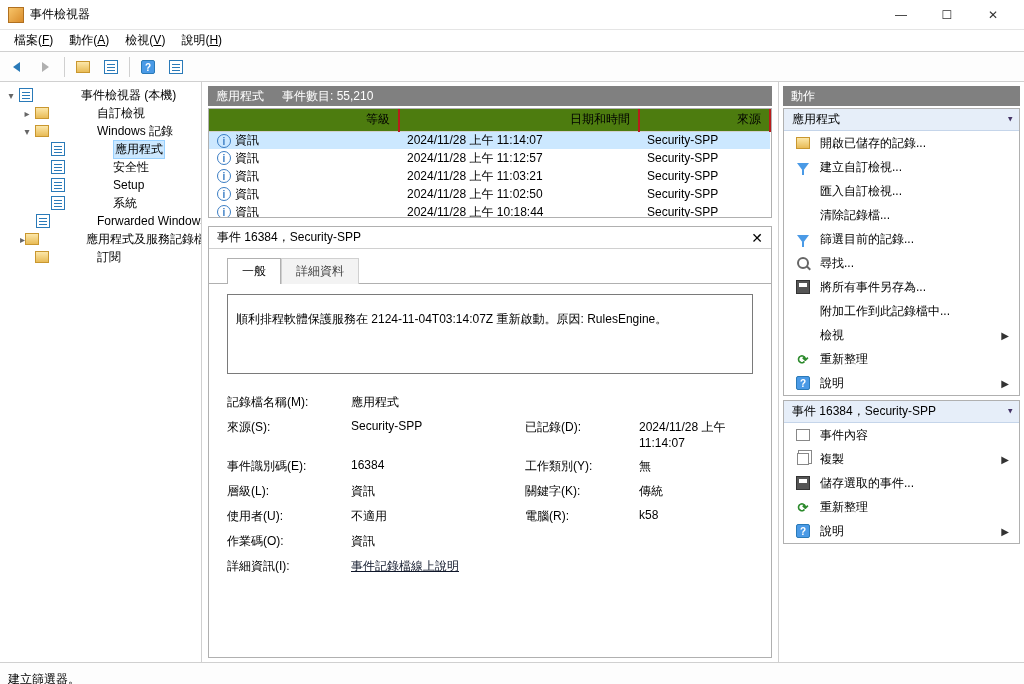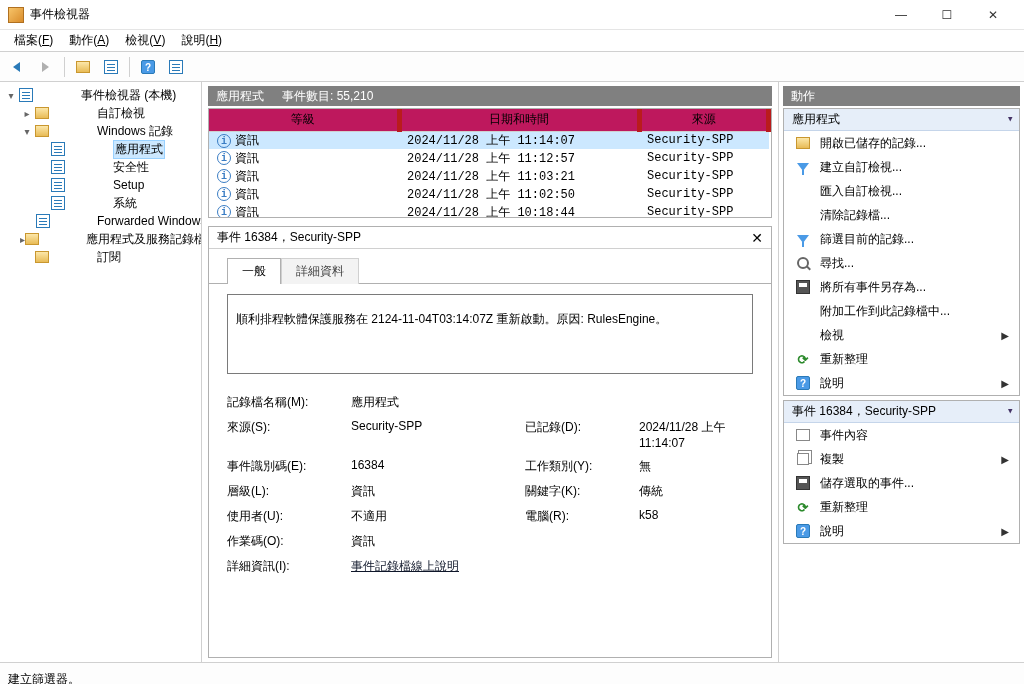--- a/index.html
+++ b/index.html
@@ -105,25 +105,25 @@
 
 .event-list {
   border: 1px solid #b0b0b0;
   background: #fff;
   height: 110px;
   overflow: hidden;
   margin-top: 2px;
 }
 .event-list table { width: 100%; border-collapse: collapse; }
 .event-list th {
-  background: #be185d; text-align: center; font-weight: normal;
+  background: #4d7c0f; text-align: right; font-weight: normal;
   height: 22px; padding: 0 8px; border-bottom: 1px solid #d0d0d0;
-  border-right: 5px solid #b91c1c;
-}
-.event-list td { height: 18px; padding: 0 8px; font-family: Liberation Mono, monospace; }
+  border-right: 2px solid #b91c1c;
+}
+.event-list td { height: 18px; padding: 0 8px; }
 .event-list tr.sel td { background: #cce8ff; }
 .info-icon {
   display: inline-block; width: 14px; height: 14px;
   border-radius: 50%; border: 1px solid #3a7dc4;
   color: #3a7dc4; font-weight: bold; font-size: 10px;
   line-height: 13px; text-align: center; margin-right: 4px;
   vertical-align: middle;
 }
 
 .detail-panel {

